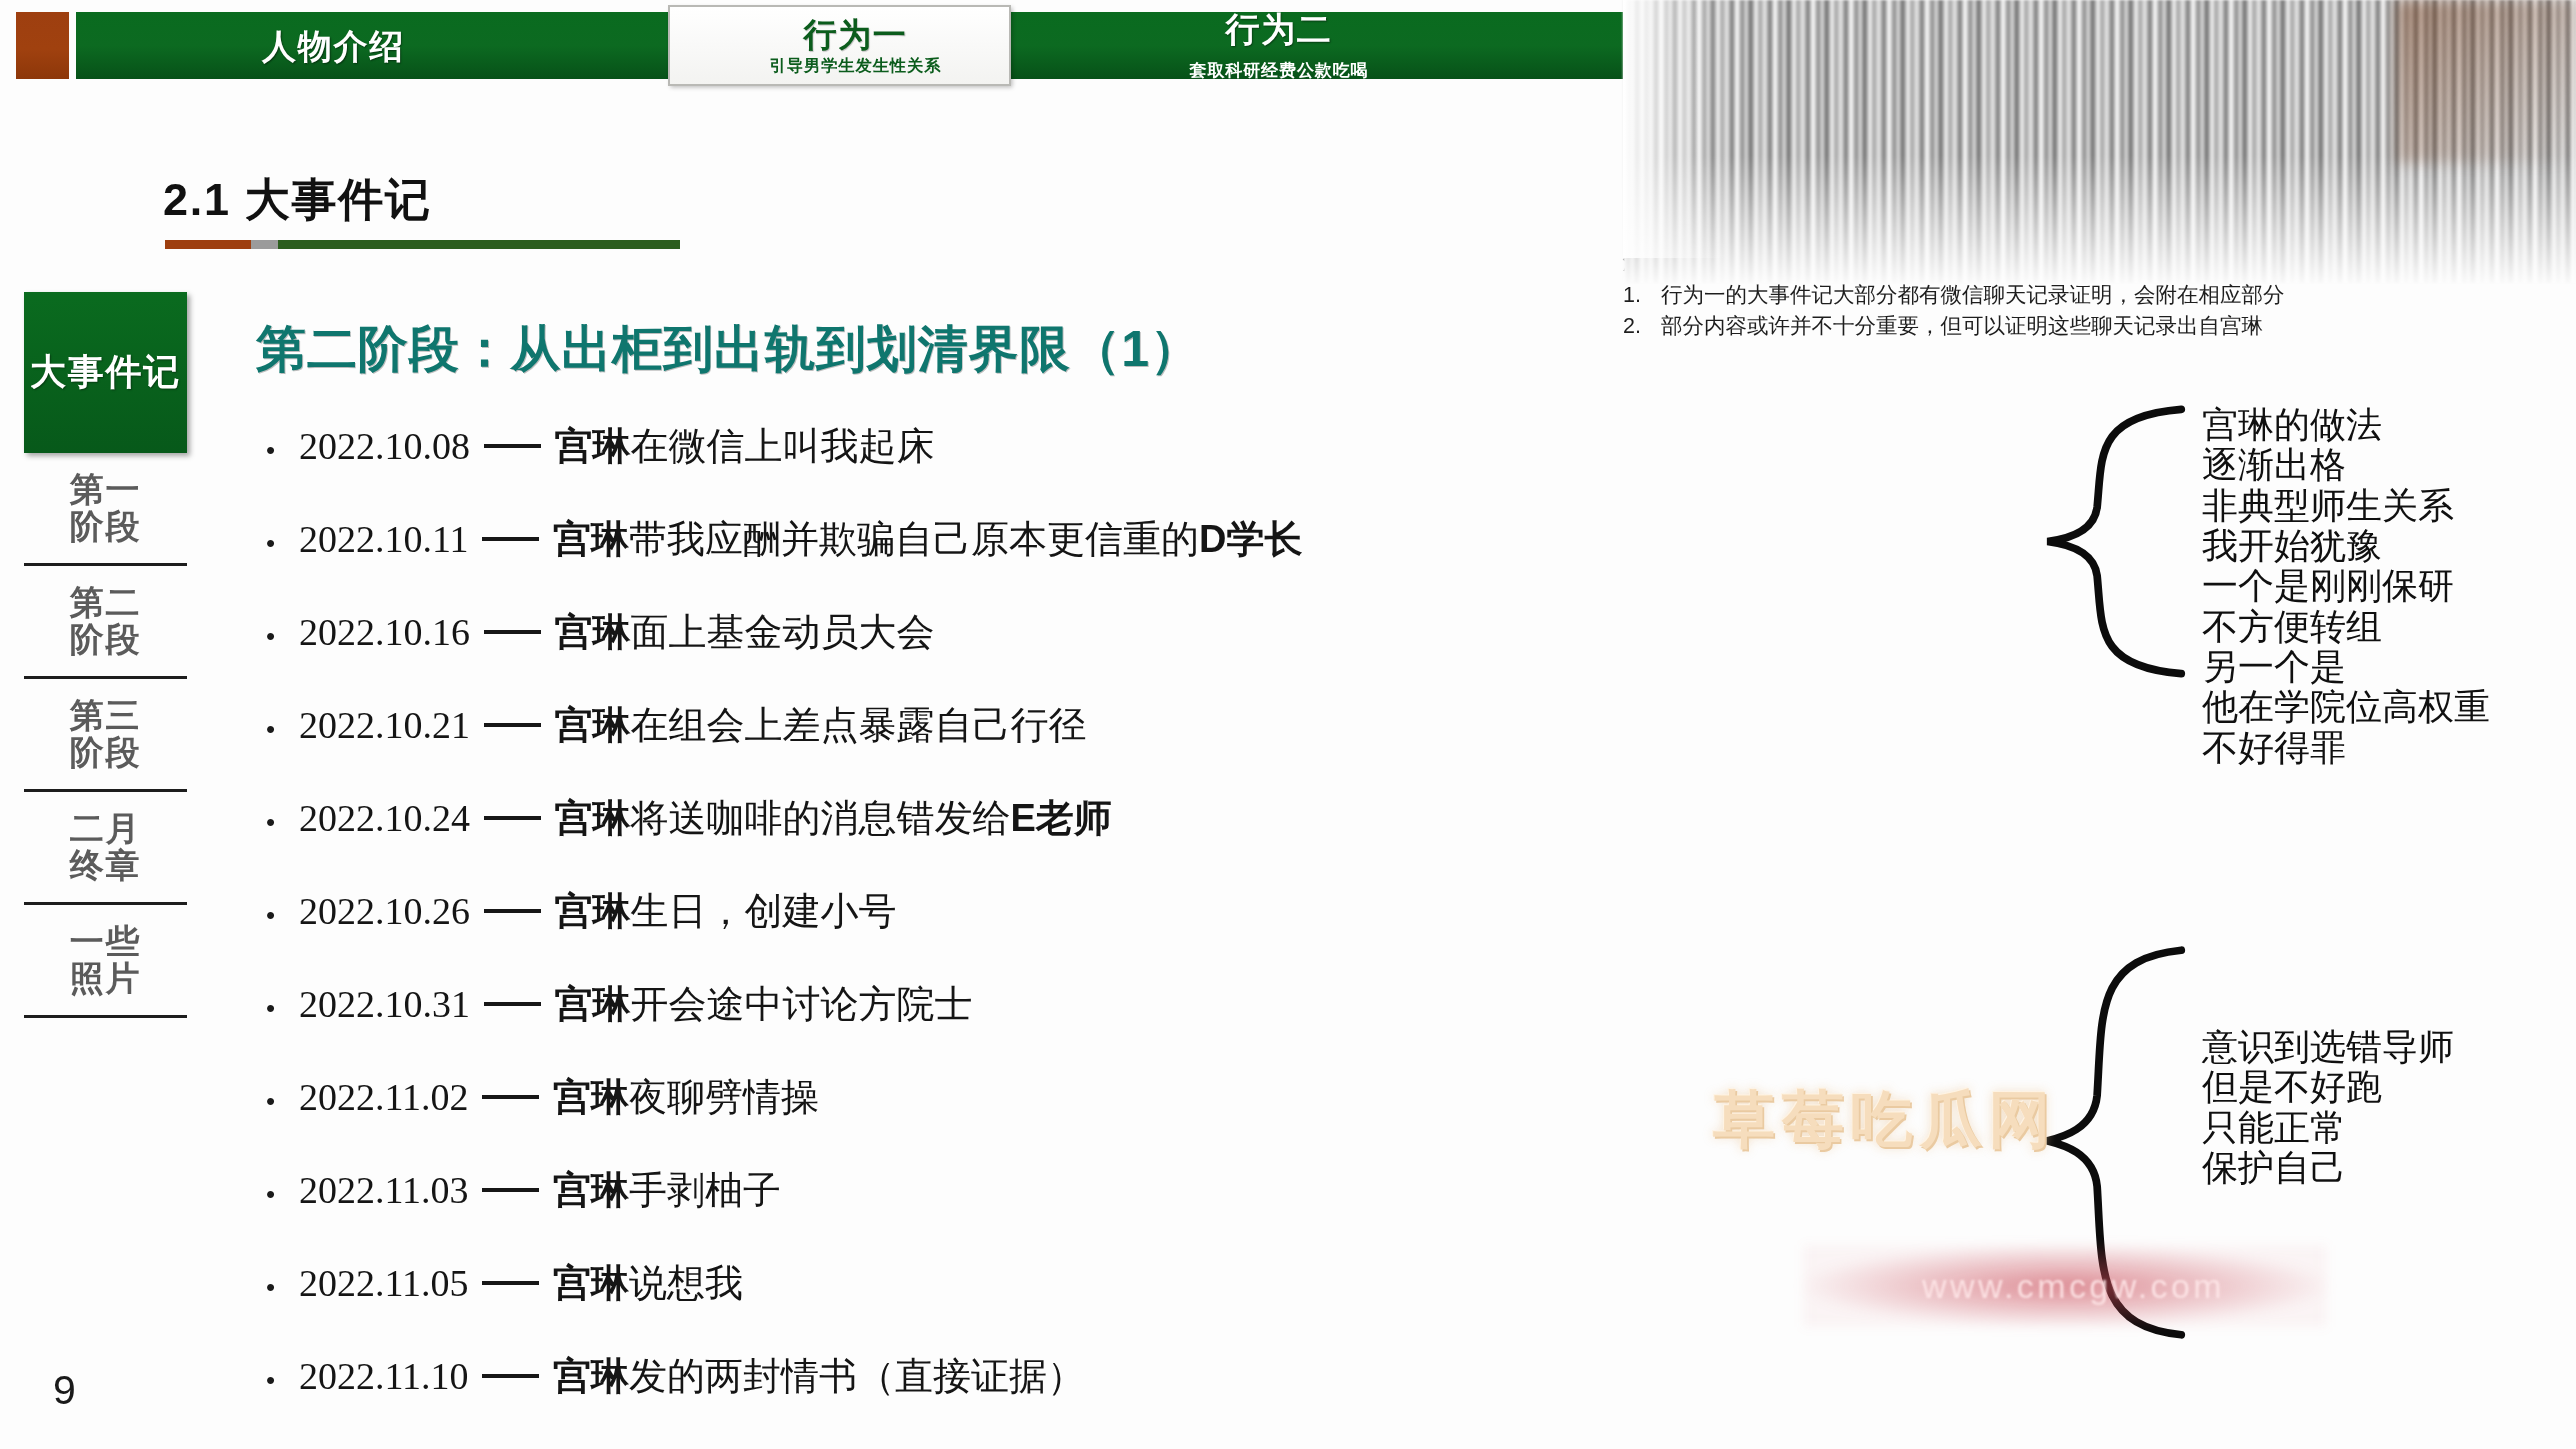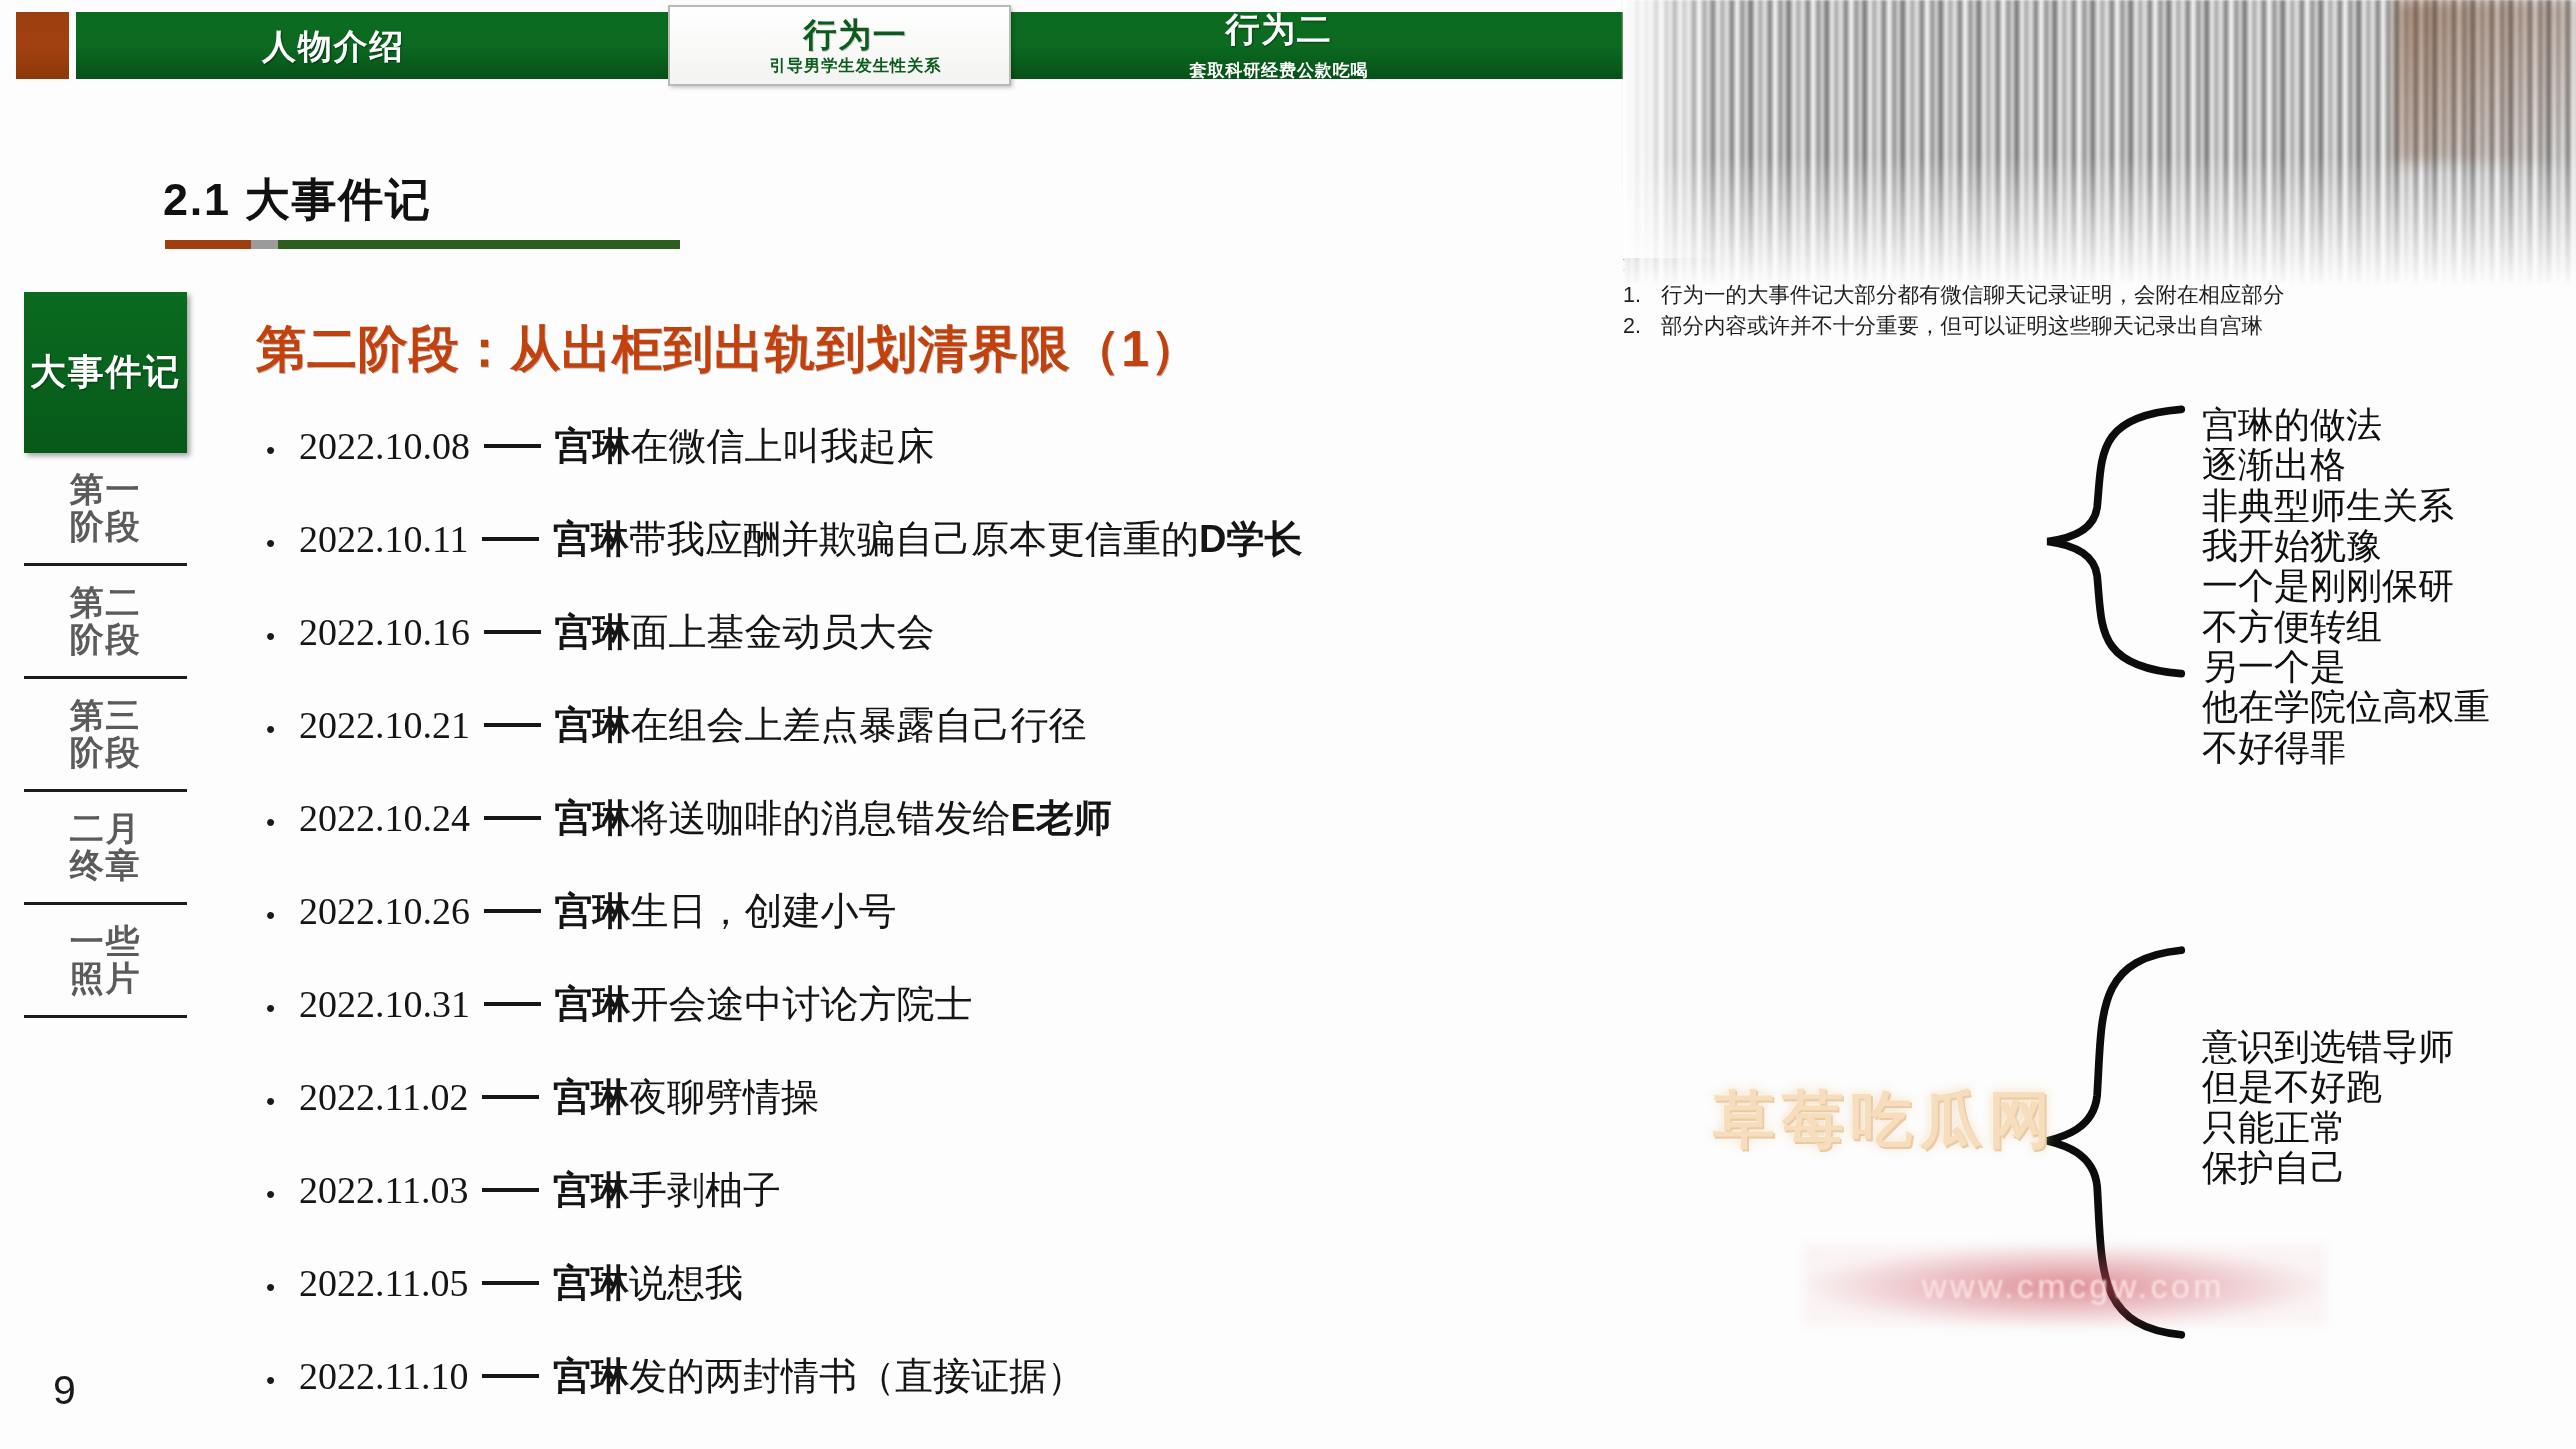--- a/index.html
+++ b/index.html
@@ -161,21 +161,21 @@
     font-size: 41px;
     color: #1a1a1a;
   }
 
   
   #main-title {
     position: absolute;
     left: 256px; top: 316px;
     font-size: 50px;
     font-weight: bold;
-    color: #c2410c;
+    color: #0f766e;
     letter-spacing: 0.9px;
     white-space: nowrap;
     text-shadow: 0.9px 0.9px 0 rgba(0,0,0,0.25);
   }
   #timeline-list {
     position: absolute;
     left: 266px; top: 421px;
     width: 1460px;
   }
   .tl-row {

